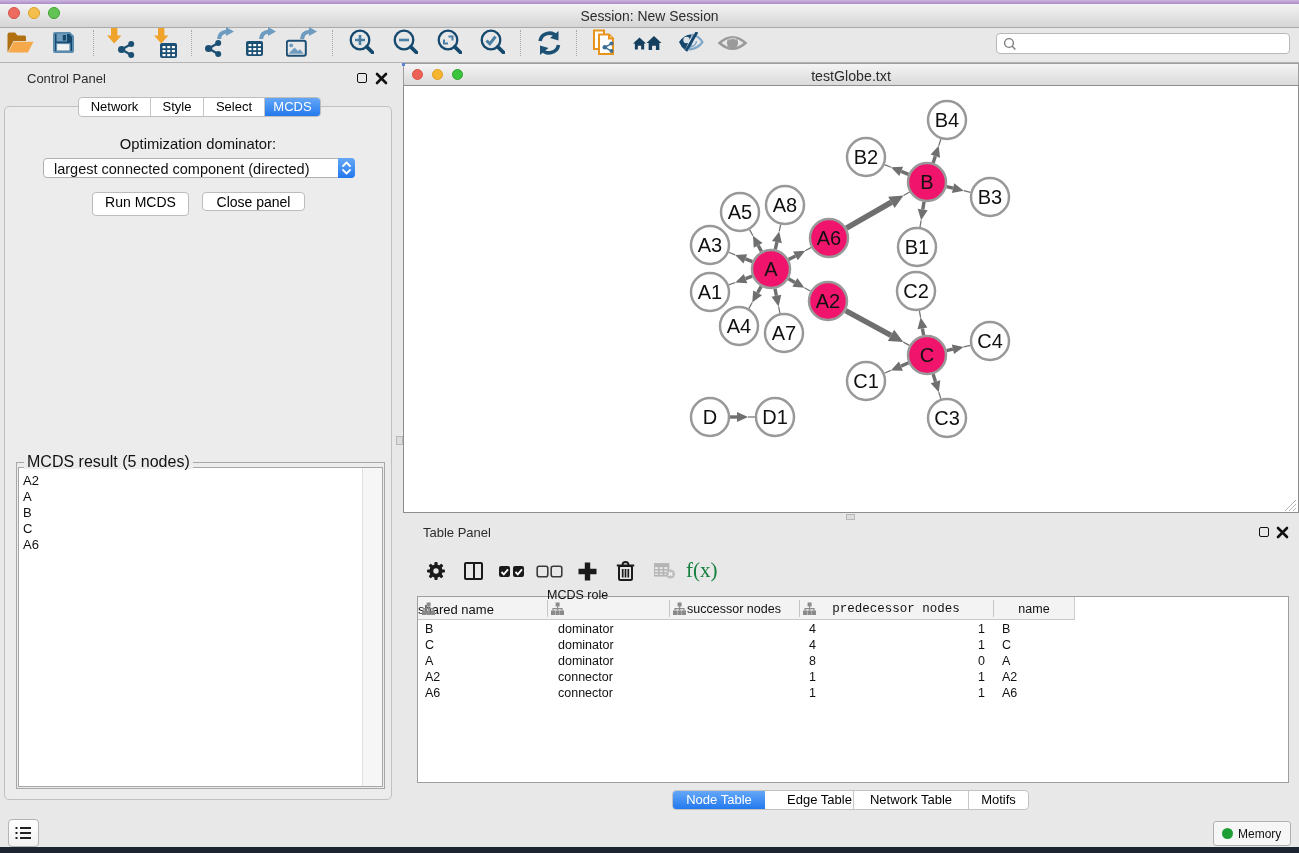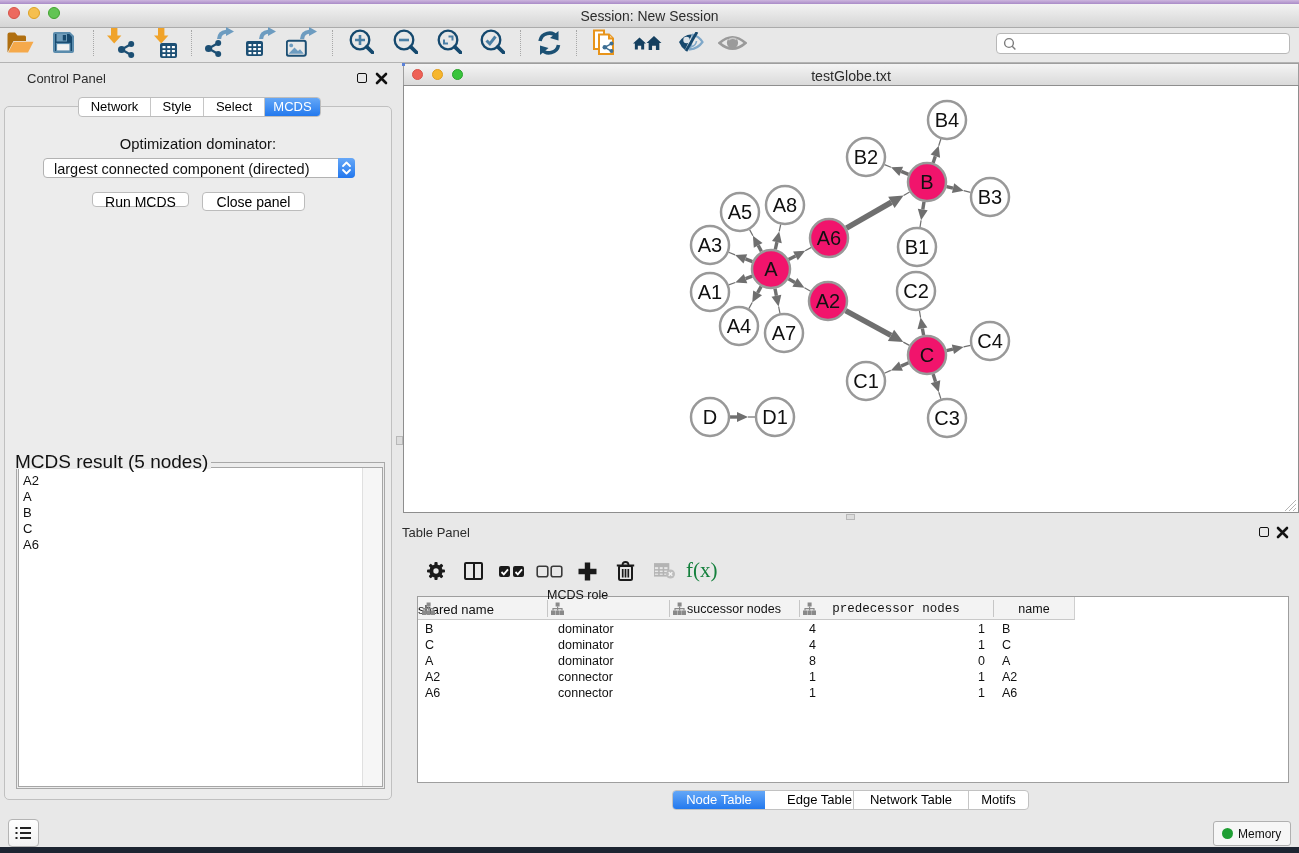--- a/index.html
+++ b/index.html
@@ -213,27 +213,27 @@
 <div class="abs" style="left:0;top:136px;width:396px;text-align:center;font-size:14.8px;color:#111;">Optimization dominator:</div>
 
 <div class="abs" style="left:43px;top:158px;width:312px;height:20px;background:#fff;border:1px solid #b2b2b2;border-radius:4px;"></div>
 <div class="abs" style="left:54px;top:161px;font-size:14.5px;color:#111;">largest connected component (directed)</div>
 <div class="abs" style="left:338px;top:158px;width:17px;height:20px;background:linear-gradient(#66a8f8,#2277ee);border-radius:0 4px 4px 0;"></div>
 <svg class="abs" style="left:340px;top:160px;" width="13" height="16" viewBox="0 0 13 16">
     <path d="M3 6 L6.5 2.5 L10 6" fill="none" stroke="#fff" stroke-width="1.8" stroke-linecap="round" stroke-linejoin="round"></path>
     <path d="M3 10 L6.5 13.5 L10 10" fill="none" stroke="#fff" stroke-width="1.8" stroke-linecap="round" stroke-linejoin="round"></path>
   </svg>
 
-<div class="abs" style="left:92px;top:192px;width:97px;height:15px;background:#fff;border:1px solid #bcbcbc;border-radius:4px;text-align:center;font-size:14px;line-height:18px;">Run MCDS</div>
+<div class="abs" style="left:92px;top:192px;width:97px;height:24px;background:#fff;border:1px solid #bcbcbc;border-radius:4px;text-align:center;font-size:14px;line-height:18px;">Run MCDS</div>
 <div class="abs" style="left:202px;top:192px;width:103px;height:19px;background:#fff;border:1px solid #bcbcbc;border-radius:4px;text-align:center;font-size:14px;line-height:18px;">Close panel</div>
 
 <div class="abs" style="left:16px;top:462px;width:369px;height:327px;border:1px solid #a8a8a8;"></div>
 <div class="abs" style="left:18px;top:467px;width:365px;height:320px;background:#fff;border:1px solid #a6a6a6;"></div>
 <div class="abs" style="left:362px;top:468px;width:20px;height:318px;background:#f6f6f6;border-left:1px solid #e0e0e0;"></div>
-<div class="abs" style="left:12px;top:455px;background:#ececec;padding:0 3px;font-size:19px;line-height:14px;color:#111;">MCDS result (5 nodes)</div>
+<div class="abs" style="left:24px;top:455px;background:#ececec;padding:0 3px;font-size:16px;line-height:14px;color:#111;">MCDS result (5 nodes)</div>
 <div class="abs" style="left:23px;top:473px;font-size:13px;color:#111;line-height:16px;">A2<br>A<br>B<br>C<br>A6</div>
 
 <div class="abs" style="left:403px;top:63px;width:896px;height:23px;background:linear-gradient(#f4f4f4,#dadada);border:1px solid #9e9e9e;"></div>
 <div class="abs" style="left:403px;top:68px;width:896px;text-align:center;font-size:14.2px;color:#2c2c2c;">testGlobe.txt</div>
 <div class="abs" style="left:412px;top:69px;width:11px;height:11px;border-radius:50%;background:#ee6156;border:1px solid #d8534a;"></div>
 <div class="abs" style="left:432px;top:69px;width:11px;height:11px;border-radius:50%;background:#f6b62d;border:1px solid #e09e1f;"></div>
 <div class="abs" style="left:452px;top:69px;width:11px;height:11px;border-radius:50%;background:#39c43c;border:1px solid #2aa32d;"></div>
 
 <div class="abs" style="left:403px;top:85px;width:896px;height:428px;background:#fff;border:1px solid #8e8e8e;"></div>
 <svg class="abs" style="left:404px;top:86px;" width="894" height="426" viewBox="0 0 894 426" font-family="&quot;Liberation Sans&quot;,sans-serif">
@@ -335,21 +335,21 @@
 <text x="543" y="339" font-size="20" fill="#111" text-anchor="middle">C3</text>
 <text x="586" y="262" font-size="20" fill="#111" text-anchor="middle">C4</text>
 <text x="306" y="338" font-size="20" fill="#111" text-anchor="middle">D</text>
 <text x="371" y="338" font-size="20" fill="#111" text-anchor="middle">D1</text>
 </svg>
 
 <svg class="abs" style="left:1284px;top:499px;" width="13" height="13" viewBox="0 0 13 13">
     <path d="M12 1 L1 12 M12 5 L5 12 M12 9 L9 12" stroke="#b5b5b5" stroke-width="1"></path>
   </svg>
 
-<div class="abs ttl" style="left:402px;top:525px;">Table Panel</div>
+<div class="abs ttl" style="left:423px;top:525px;">Table Panel</div>
 <div class="abs" style="left:1259px;top:527px;width:10px;height:10px;border:1.5px solid #111;border-radius:2px;"></div>
 <svg class="abs" style="left:1276px;top:526px;" width="13" height="13" viewBox="0 0 13 13">
     <path d="M2 2 L11 11 M11 2 L2 11" stroke="#111" stroke-width="2.6" stroke-linecap="round"></path>
   </svg>
 
 <svg class="abs" style="left:426px;top:561px;" width="20" height="20" viewBox="0 0 20 20">
     <g fill="#1a1a1a">
       <rect x="8.4" y="1" width="3.2" height="4.5" rx="1" transform="rotate(0 10 10)"></rect>
       <rect x="8.4" y="1" width="3.2" height="4.5" rx="1" transform="rotate(45 10 10)"></rect>
       <rect x="8.4" y="1" width="3.2" height="4.5" rx="1" transform="rotate(90 10 10)"></rect>

